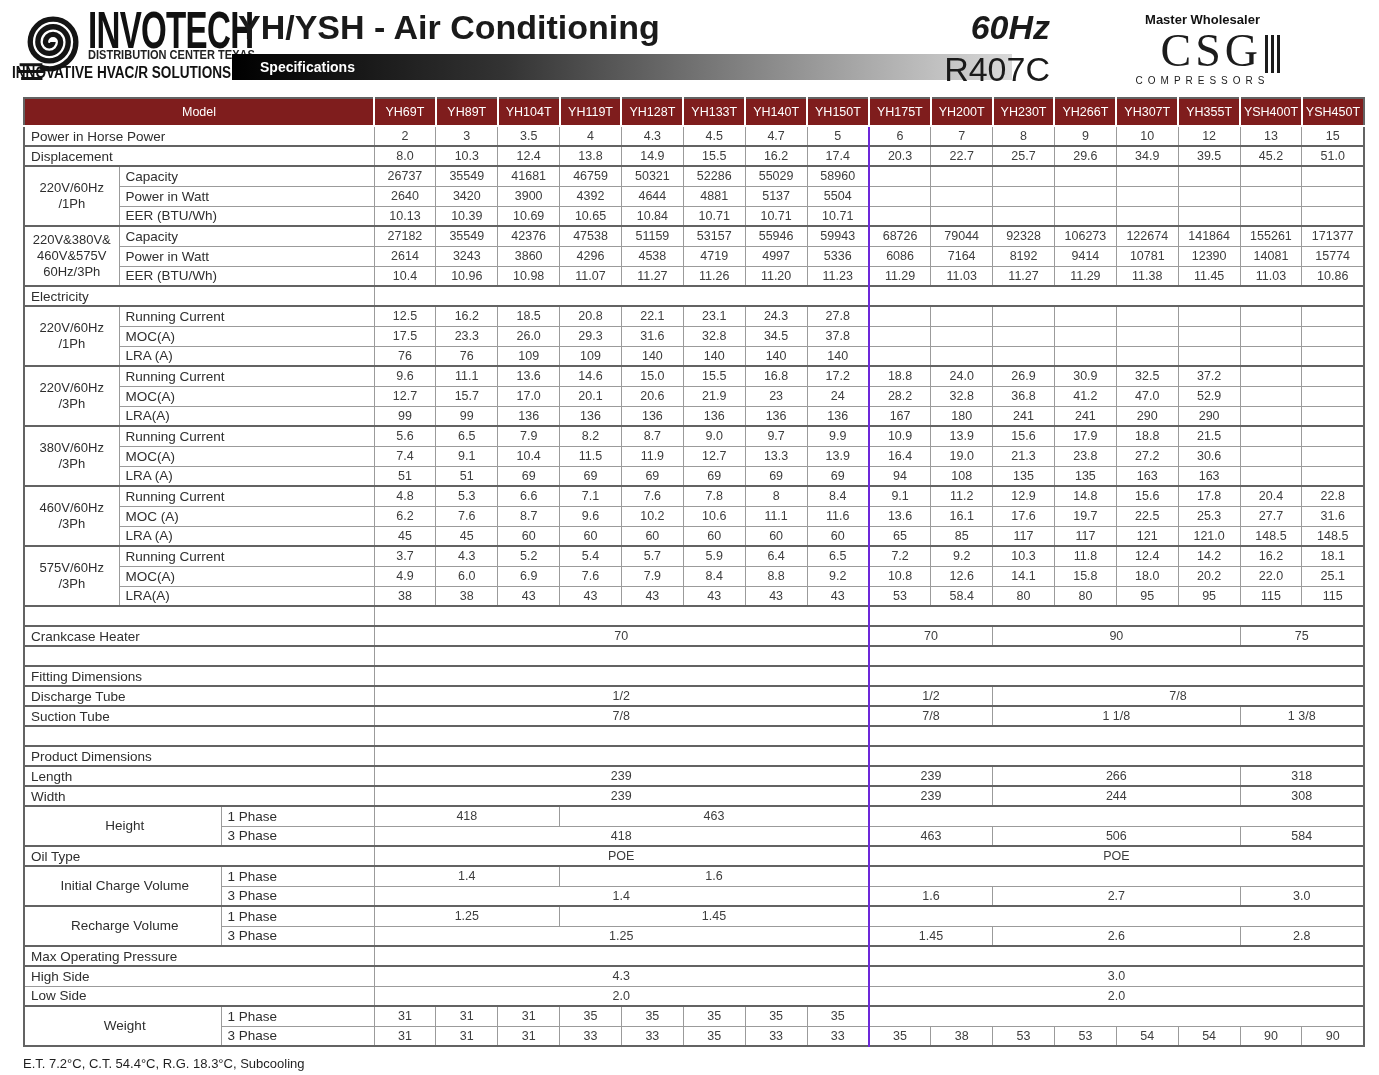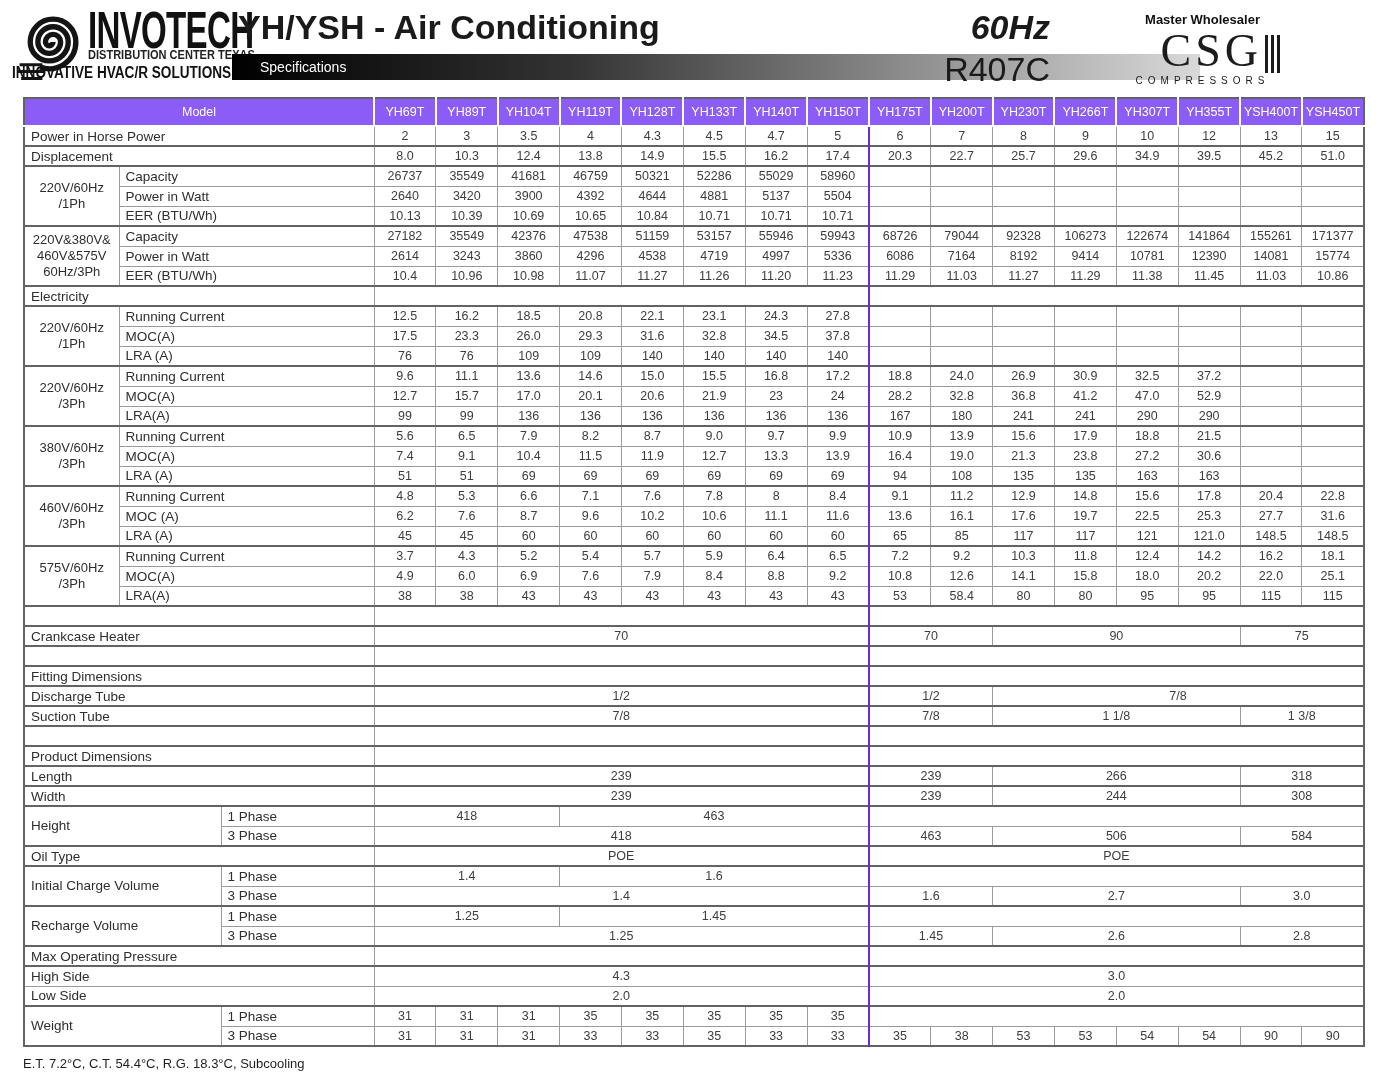--- a/index.html
+++ b/index.html
@@ -9,51 +9,51 @@
   
   .hdr { position:relative; width:1379px; height:95px; }
   .spiral { position:absolute; left:12px; top:4px; }
   .logo-name { position:absolute; left:88px; top:0px; font-size:46px; font-weight:800;
                color:#111; letter-spacing:-1px; transform:scale(.72,1.12); transform-origin:left top; white-space:nowrap;}
   .logo-line1 { position:absolute; left:88px; top:48px; width:142px; text-align:right;
                 font-size:12px; font-weight:700; color:#222; white-space:nowrap; transform:scale(.92,1); transform-origin:left top;}
   .logo-line2 { position:absolute; left:12px; top:64px; font-size:16px; font-weight:700;
                 color:#111; white-space:nowrap; transform:scale(.85,1); transform-origin:left top;}
   .doc-title { position:absolute; left:238px; top:8px; font-size:34px; font-weight:700; color:#1a1a1a; white-space:nowrap;}
-  .spec-bar { position:absolute; left:232px; top:54px; width:968px; height:26px;
+  .spec-bar { position:absolute; left:232px; top:54px; width:780px; height:26px;
               background:linear-gradient(to right,#000 0%,#333 35%,#9a9a9a 75%,#d9d9d9 100%);
-              color:#fff; font-size:14px; font-weight:400; line-height:26px; padding-left:28px;}
+              color:#fff; font-size:14px; font-weight:700; line-height:26px; padding-left:28px;}
   .freq { position:absolute; left:860px; top:8px; width:190px; text-align:right;
           font-size:34px; font-style:italic; font-weight:600; color:#1a1a1a;}
   .refr { position:absolute; left:860px; top:50px; width:190px; text-align:right;
           font-size:34px; font-weight:400; color:#1a1a1a;}
   .csg-box { position:absolute; left:1125px; top:12px; width:155px; text-align:center;}
   .csg-tag { font-size:13px; font-weight:700; color:#111;}
   .csg-brand-row { display:flex; align-items:flex-end; justify-content:flex-end; height:46px;}
   .csg-brand { font-family:"Liberation Serif", serif; font-size:46px; line-height:44px;
                color:#1c1c1c; letter-spacing:4px;}
   .csg-bars { display:flex; gap:3px; height:38px; margin-left:3px; align-items:stretch;}
   .csg-bars i { display:block; width:3px; background:#1c1c1c;}
   .csg-sub { font-size:10px; letter-spacing:5px; color:#1c1c1c; margin-top:2px;}
 
   
   table { border-collapse:collapse; table-layout:fixed; width:1342px; margin-left:23px; margin-top:2px;
           border:2px solid #636363;}
   th, td { border:1px solid #9b9b9b; font-size:12.5px; color:#3d3d3d; height:20px;
            padding:0 2px; overflow:hidden; white-space:nowrap;}
-  thead th { background:#8b5cf6; color:#fff; font-weight:400; border:2px solid #fff;
+  thead th { background:#7f1d1d; color:#fff; font-weight:400; border:2px solid #fff;
              border-top:none; height:28px; font-size:12.5px;}
   thead th:first-child { border-left:none; }
   thead th:last-child { border-right:none; }
   thead tr { border-bottom:2px solid #636363; }
   td.num { text-align:center; }
   td.lab { text-align:left; padding-left:6px; font-size:13.5px; color:#2e2e2e;}
   th.grp { font-weight:400; font-size:13px; color:#2e2e2e; text-align:center;
            white-space:pre-line; line-height:1.25;margin-left:31px;}
-  th.grp-left { text-align:left; padding-left:6px; font-size:13.5px;}
+  th.grp-left { text-align:center; padding-left:6px; font-size:13.5px;}
   tr.ht > td, tr.ht > th { border-top:2px solid #636363; }
   td.vl { border-left:1.5px solid #777; }
   td.vs, th.vs { border-left:2px solid #6d28d9; }
   tbody tr:last-child > * { border-bottom:none; }
 
   .footnote { margin:9px 0 0 23px; font-size:13px; color:#1f1f1f; }
 </style>
 </head>
 <body>
 

